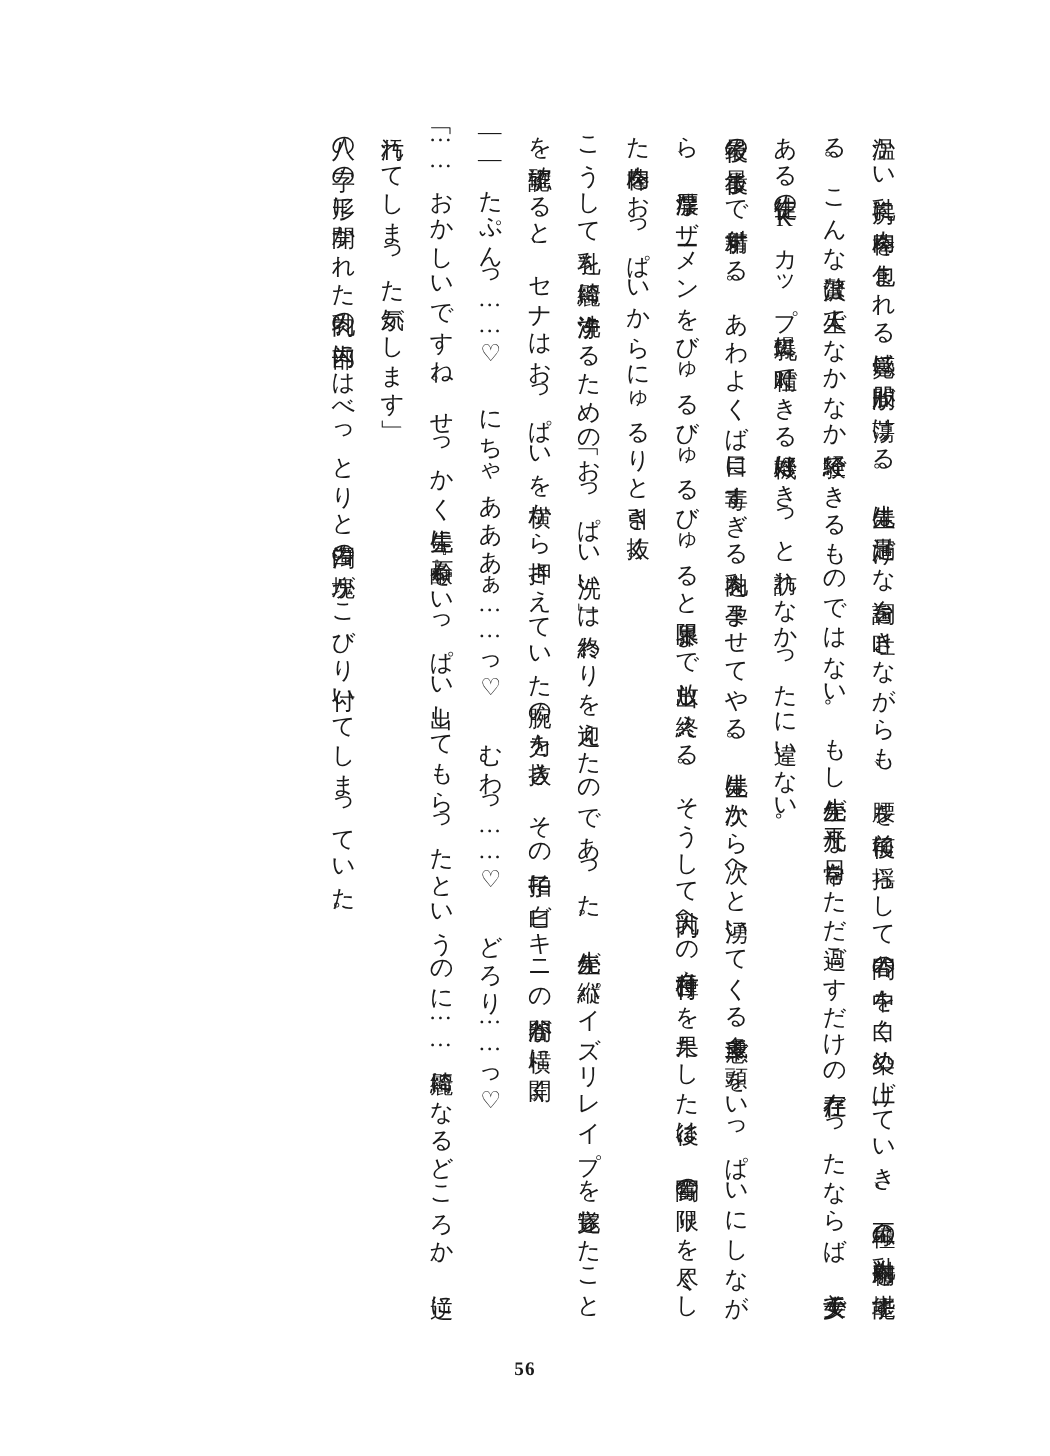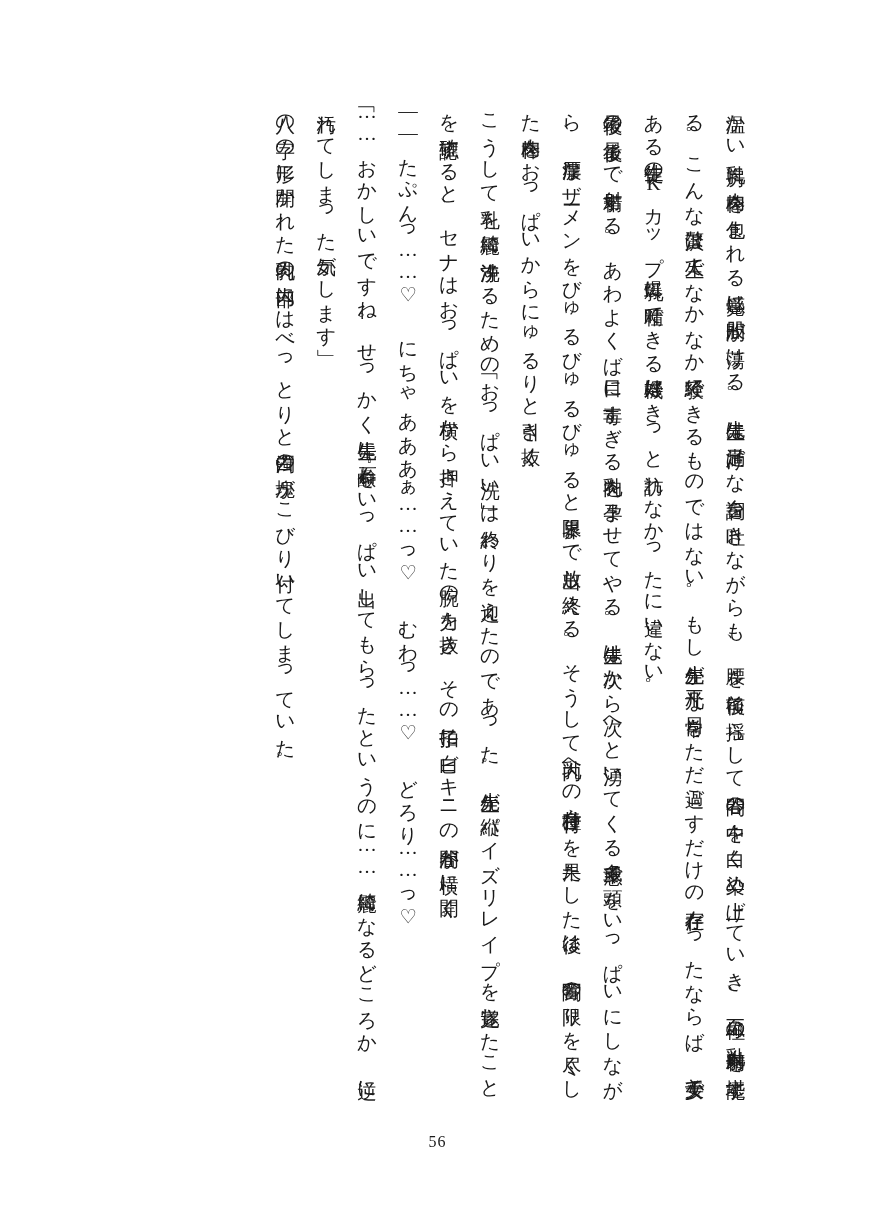--- a/index.html
+++ b/index.html
@@ -52,20 +52,21 @@
   .page-number {
     position: absolute;
     left: 0;
     right: 0;
     bottom: 62px;
     text-align: center;
     font-size: 16px;
     font-family: "Liberation Serif", "DejaVu Serif", serif;
     color: #1a1a1a;
     letter-spacing: 1px;
+    font-weight: bold;
   }
 </style>
 </head>
 <body>
 
 <div class="page">
 
   <div class="text-block">
     <p class="para">温かい乳房に肉棒を包まれる感覚に股間が蕩ける。先生は満足げな台詞を吐きながらも、腰を前後に揺らして谷間の中を白く染め上げていき、至極の乳内射精を堪能する。こんな贅沢は人生でなかなか経験できるものではない。もし先生が平凡な日常をただ過ごすだけの存在だったならば、美少女である生徒のKカップ爆乳に吐精できる好機はきっと訪れなかったに違いない。</p>
     <p class="para">最後の最後まで射精する。あわよくば目に毒すぎる乳肉を孕ませてやる。先生は次から次へと湧いてくる多幸感で頭をいっぱいにしながら、濃厚なザーメンをびゅるびゅるびゅると限界まで放出し終える。そうして乳内への甘々種付けを果たした後は、奮闘の限りを尽くした肉棒をおっぱいからにゅるりと引き抜く。</p>

